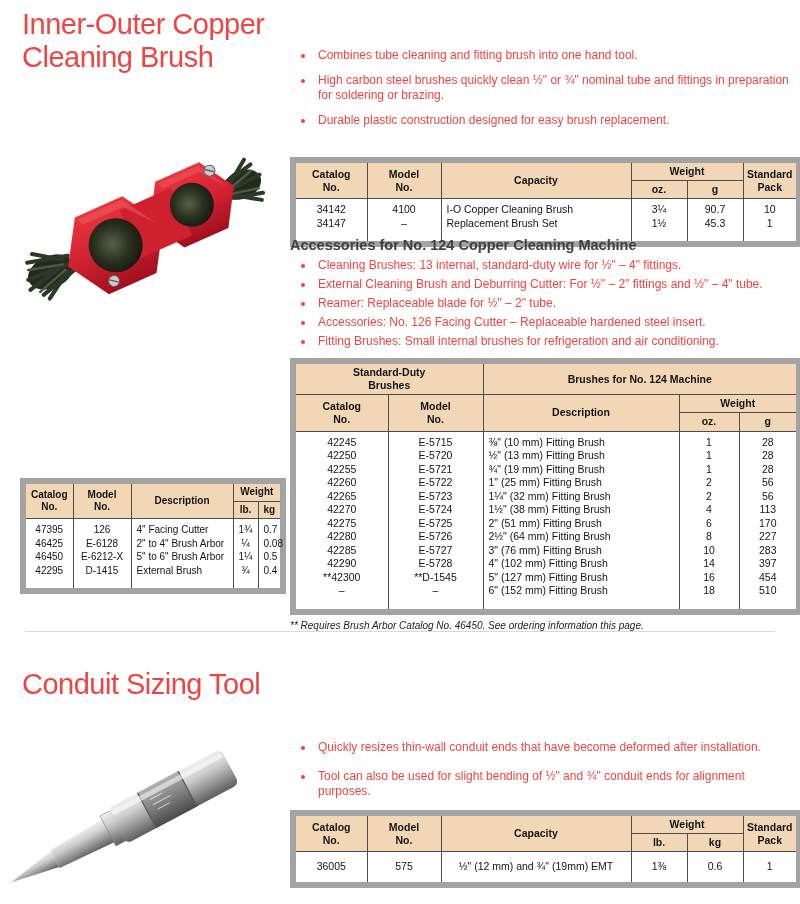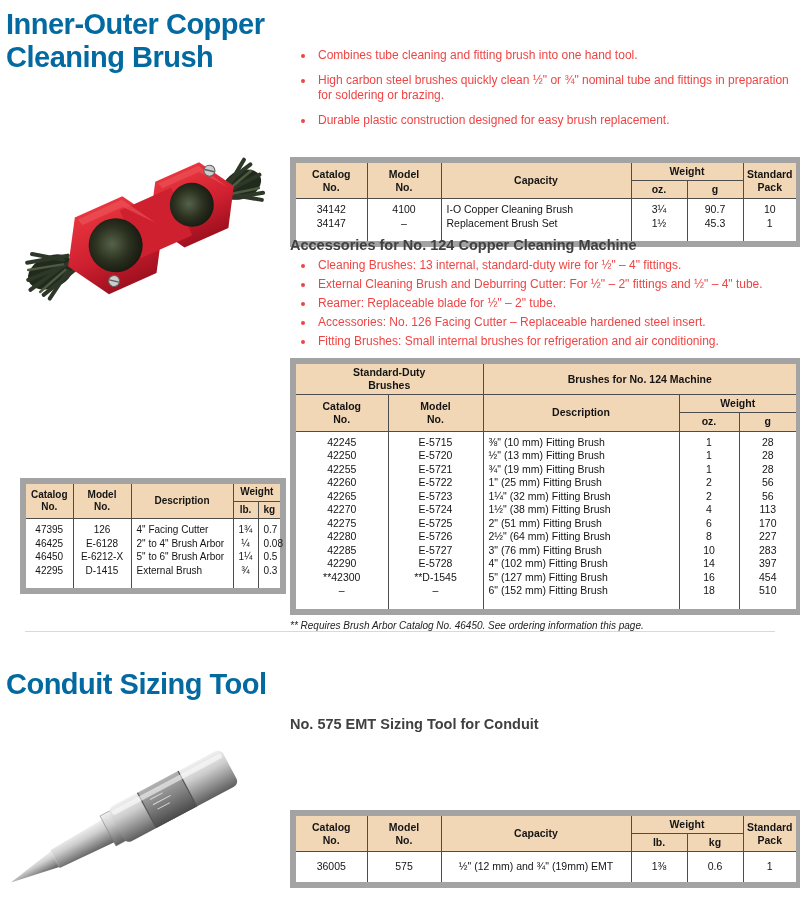--- a/index.html
+++ b/index.html
@@ -1,21 +1,21 @@
 <!DOCTYPE html>
 <html><head>
 <meta charset="utf-8">
 <style>
   * { margin:0; padding:0; box-sizing:border-box; }
   html,body { background:#fff; }
   body { font-family:"Liberation Sans", sans-serif; color:#1a1a1a; }
   .page { position:relative; width:800px; height:904px; background:#fff; overflow:hidden; }
 
-  .big-title { position:absolute; left:6px; top:8px; width:275px;
-    font-size:29px; line-height:1.13; font-weight:bold; color:#0369a1; letter-spacing:-0.5px; }
+  .big-title { position:absolute; left:22px; top:8px; width:275px;
+    font-size:29px; line-height:1.13; font-weight:normal; color:#ef4444; letter-spacing:-0.5px; }
   .title2 { top:668px; }
 
   ul.bullets { list-style:disc outside; padding-left:15px; color:#ef4444; }
   .bullets li { font-size:12px; line-height:1.3; margin-bottom:9px; padding-left:3px; }
   .bullets.tight li { margin-bottom:3.5px; }
   .bullets.wide li { margin-bottom:13px; }
   .b1 { position:absolute; left:300px; top:48px; width:492px; }
   .b2 { position:absolute; left:300px; top:258px; width:495px; }
   .b3 { position:absolute; left:300px; top:740px; width:495px; }
 
@@ -341,21 +341,21 @@
             <td>E-6212-X</td>
             <td class="al">5" to 6" Brush Arbor</td>
             <td>1¼</td>
             <td>0.5</td>
           </tr>
           <tr>
             <td>42295</td>
             <td>D-1415</td>
             <td class="al">External Brush</td>
             <td>¾</td>
-            <td>0.3</td>
+            <td>0.4</td>
           </tr>
         </tbody>
     </table>
   </div>
 
   <div class="divider"></div>
 
   <h1 class="big-title title2">Conduit Sizing Tool</h1>
 
   <div class="img2">
@@ -384,21 +384,25 @@
         <g stroke="#d8d8d8" stroke-width="1">
           <line x1="170" y1="82" x2="184" y2="82"></line>
           <line x1="170" y1="88" x2="190" y2="88"></line>
           <line x1="172" y1="94" x2="186" y2="94"></line>
         </g>
         <rect x="130" y="74" width="124" height="5" rx="2.5" fill="#ffffff" opacity="0.55"></rect>
       </g>
     </svg>
   </div>
 
-  <div class="sec-head emt-head">No. 575 EMT Sizing Tool for Conduit</div>
+  <ul class="bullets wide b3">
+      <li>Quickly resizes thin-wall conduit ends that have become deformed after installation.</li>
+      <li>Tool can also be used for slight bending of ½" and ¾" conduit ends for alignment purposes.</li>
+      <li>Hardened alloy steel resists wear.</li>
+    </ul>
 
   <div class="tbot">
     <table>
       <colgroup>
           <col style="width:74px">
           <col style="width:74px">
           <col style="width:190px">
           <col style="width:56px">
           <col style="width:56px">
           <col style="width:56px">

